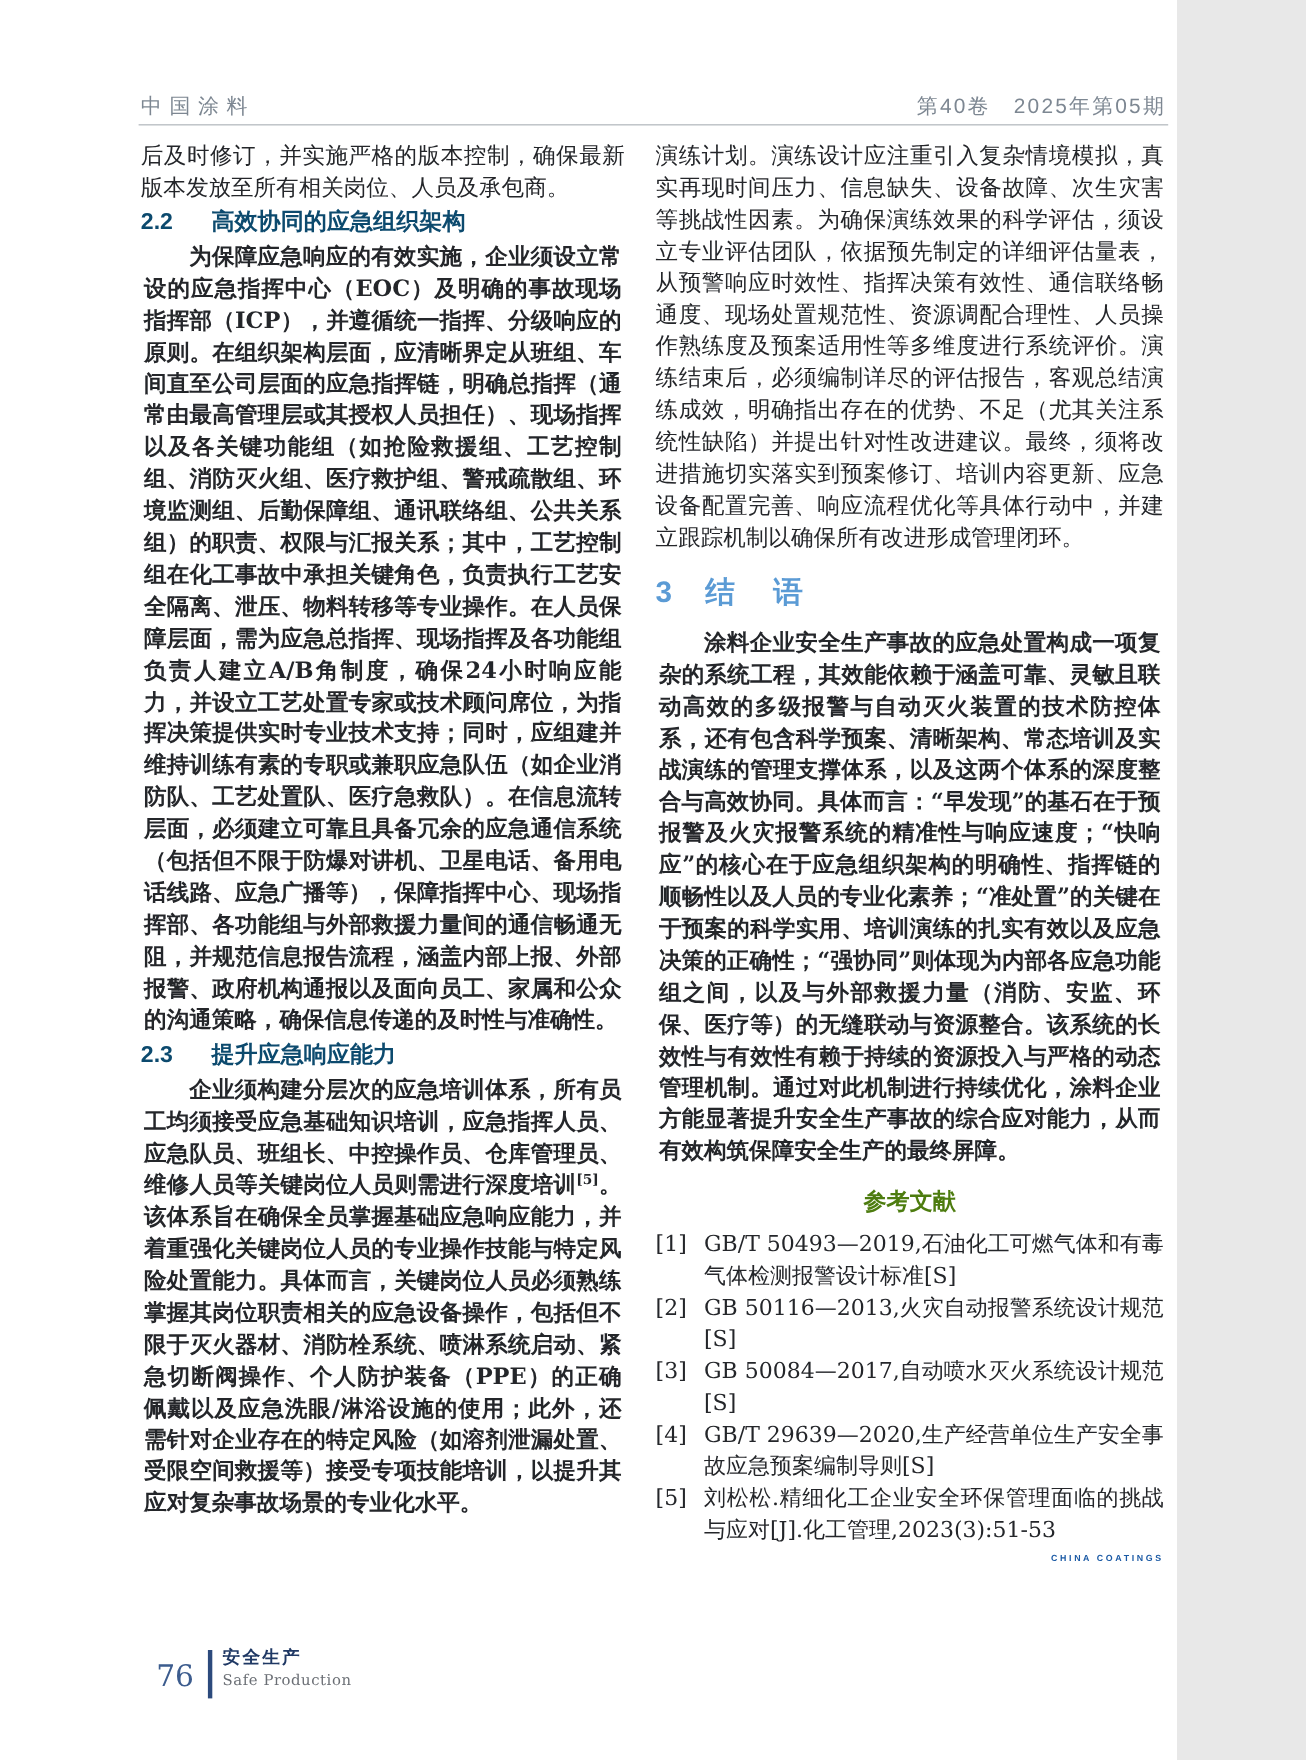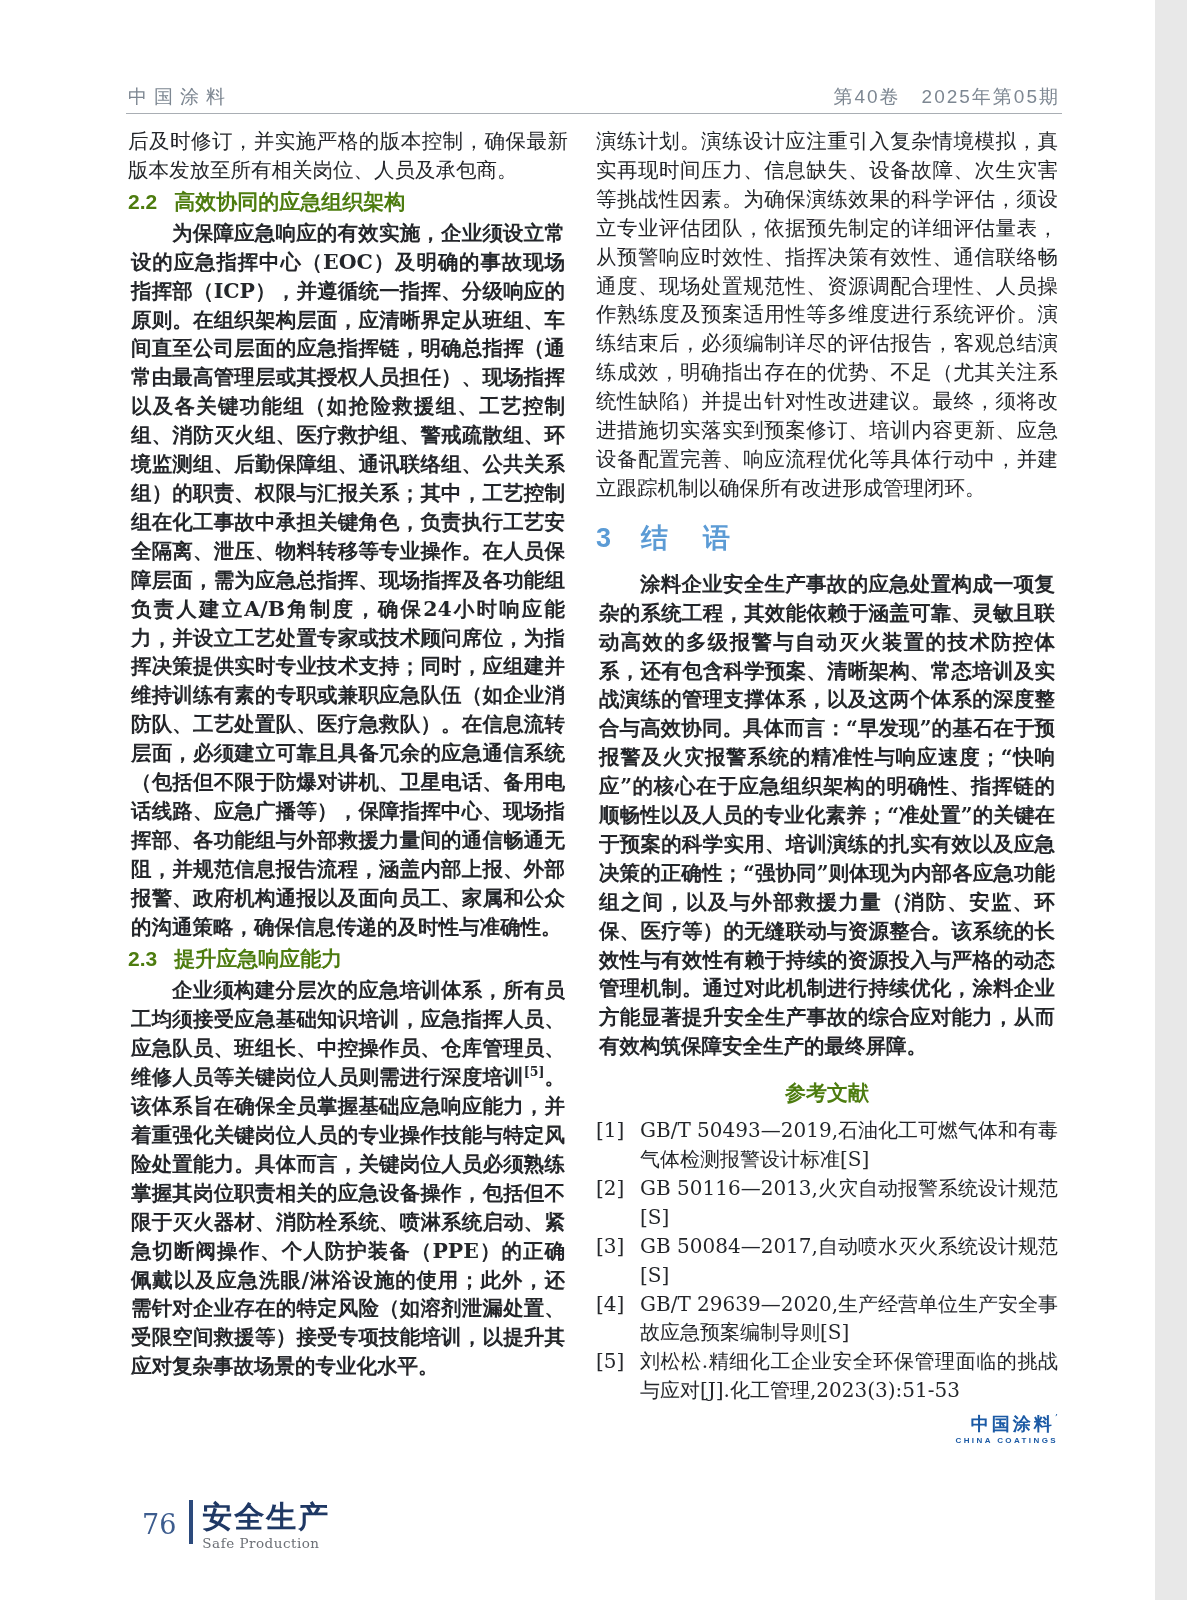--- a/index.html
+++ b/index.html
@@ -1,18 +1,18 @@
 <!DOCTYPE html>
 <html><head>
 <meta charset="utf-8">
 <style>
   html,body{margin:0;padding:0;background:#e8e8e8;}
   .page{
     position:relative;
-    width:1155px;height:1600px;
+    width:1070px;height:1600px;
     background:#ffffff;
     overflow:hidden;
     font-family:"DejaVu Serif","Liberation Serif",serif;
     color:#24262a;
   }
   
   .header{
     position:absolute;left:128px;top:84px;width:932px;
     display:flex;justify-content:space-between;align-items:baseline;
     font-family:"Liberation Sans","DejaVu Sans",sans-serif;
@@ -30,24 +30,24 @@
     font-size:20.5px;line-height:28.9px;
     text-align:justify;text-justify:inter-ideograph;
   }
   .col-left{left:128px;width:440px;}
   .col-right{left:596px;width:462px;}
   p.body-para{margin:3px;text-indent:2em;font-weight:bold;}
   p.cont-para{margin:0;text-indent:0;}
   .sup{font-size:12.5px;vertical-align:super;line-height:0;}
   
   .sec-heading{
-    display:flex;gap:17px;margin:2px 0 2px;
+    display:flex;gap:35px;margin:2px 0 2px;
     font-family:"Liberation Sans","DejaVu Sans",sans-serif;
     font-weight:bold;font-size:21px;line-height:29px;
-    color:#4d7c0f;text-align:left;
+    color:#0c4a6e;text-align:left;
   }
   .conclusion-heading{
     display:flex;gap:26px;align-items:baseline;
     margin:15px 0 12px;
     font-family:"Liberation Sans","DejaVu Sans",sans-serif;
     font-weight:bold;font-size:27px;line-height:40px;
     color:#5b9bd5;text-align:left;letter-spacing:4px;
   }
   
   .ref-heading{
@@ -68,22 +68,22 @@
   .logo-en{
     font-family:"Liberation Sans","DejaVu Sans",sans-serif;
     font-weight:bold;font-size:8px;color:#1b5aa5;letter-spacing:2.4px;
     margin-top:3px;
   }
   
   .footer{position:absolute;left:142px;top:1500px;display:flex;align-items:flex-start;}
   .footer-page{font-size:27px;color:#3c5c8e;margin-top:9px;}
   .footer-bar{width:4px;height:44px;background:#2c4a7c;margin:0 9px 0 13px;}
   .footer-sec-cn{
-    font-family:Liberation Sans, sans-serif;
-    font-weight:bold;font-size:30px;color:#1f3864;letter-spacing:2px;line-height:1.1;
+    font-family:Liberation Mono, monospace;
+    font-weight:bold;font-size:16px;color:#1f3864;letter-spacing:2px;line-height:1.1;
   }
   .footer-sec-en{font-size:13.5px;color:#6b6f75;margin-top:2px;letter-spacing:0.5px;}
   
   .strip-seg{position:absolute;left:1172px;width:15px;}
   .strip-tan{top:136px;height:117px;background:linear-gradient(180deg,#b59b7d,#c2ab8e 40%,#aa9072);}
   .strip-brown{top:253px;height:210px;background:linear-gradient(180deg,#a55b2b,#8c4e26 45%,#7a421f 75%,#8a4c22);}
   .strip-black{top:463px;height:17px;background:#0c0c0c;}
 </style>
 </head>
 <body>
@@ -135,23 +135,20 @@
     <div class="ref-item">
       <span class="ref-marker">[4]</span>
       <span class="ref-text">GB/T 29639—2020,生产经营单位生产安全事故应急预案编制导则[S]</span>
     </div>
     <div class="ref-item">
       <span class="ref-marker">[5]</span>
       <span class="ref-text">刘松松.精细化工企业安全环保管理面临的挑战与应对[J].化工管理,2023(3):51-53</span>
     </div>
 
     <div class="logo-block">
-      <div>
-        <span class="logo-cn">中国涂料</span><span class="logo-tick">’</span>
-      </div>
       <div class="logo-en">CHINA COATINGS</div>
     </div>
   </div>
 
   <div class="footer">
     <span class="footer-page">76</span>
     <span class="footer-bar"></span>
     <span>
       <div class="footer-sec-cn">安全生产</div>
       <div class="footer-sec-en">Safe Production</div>

